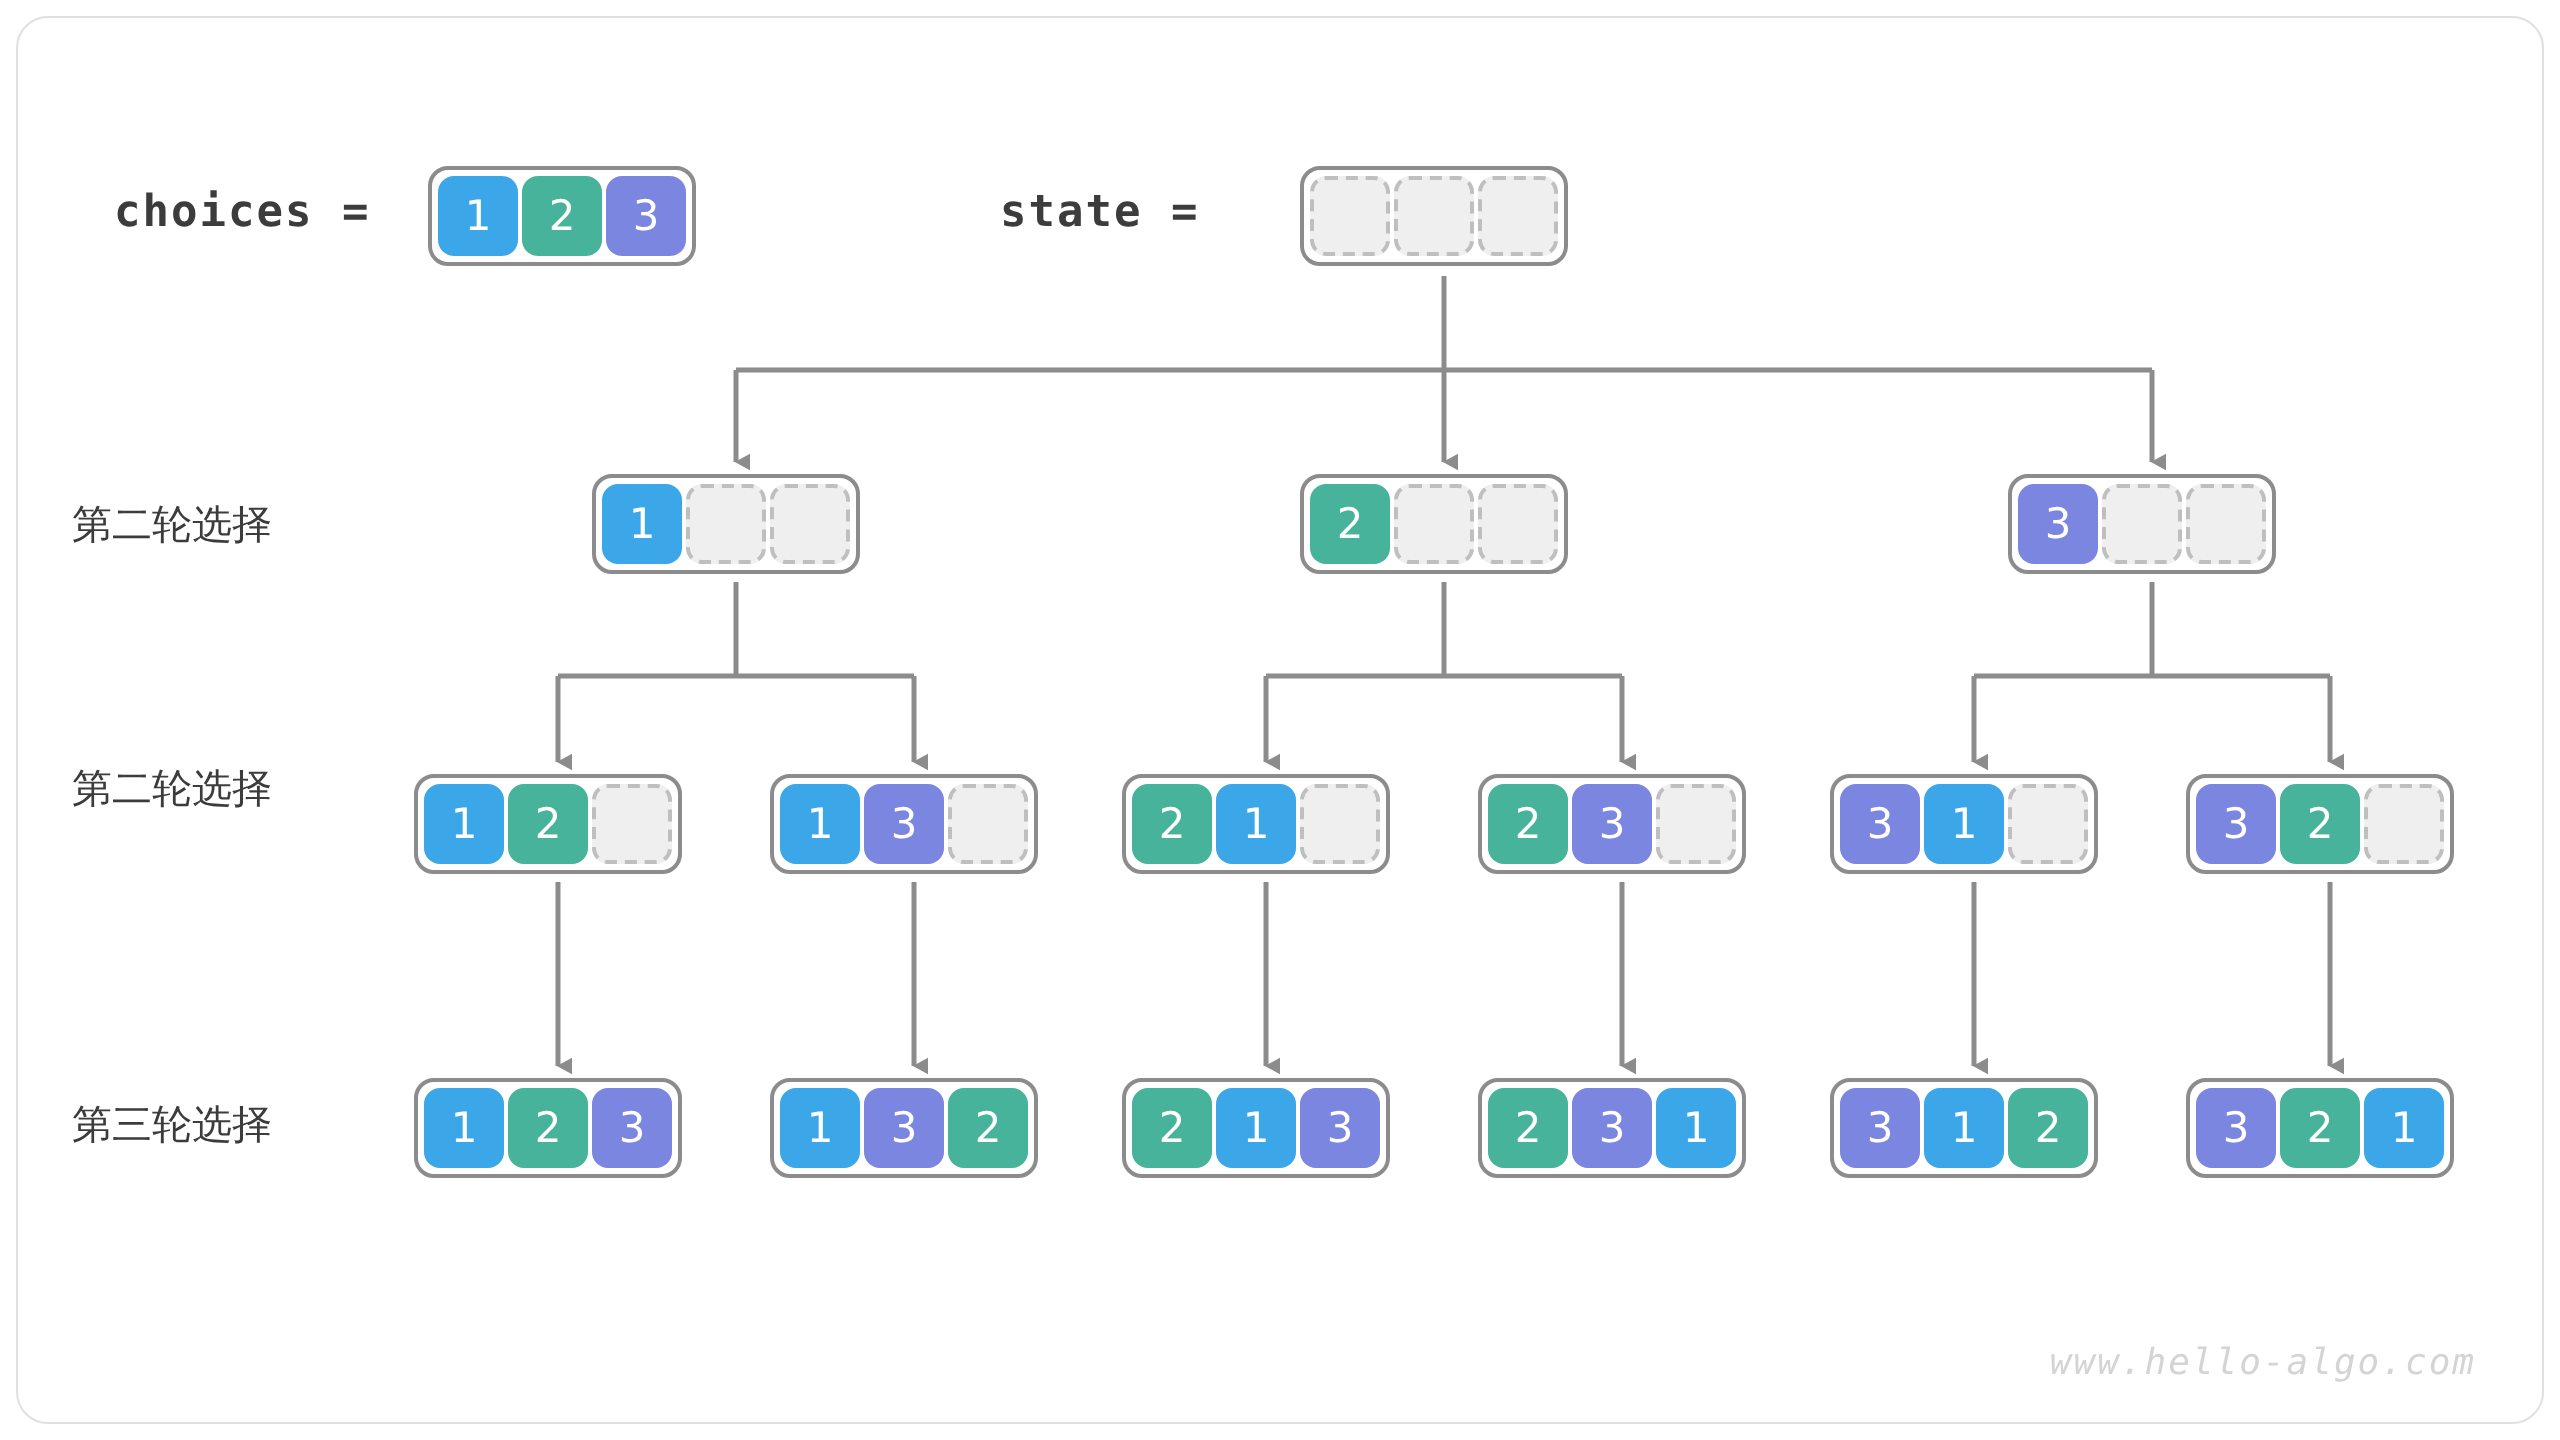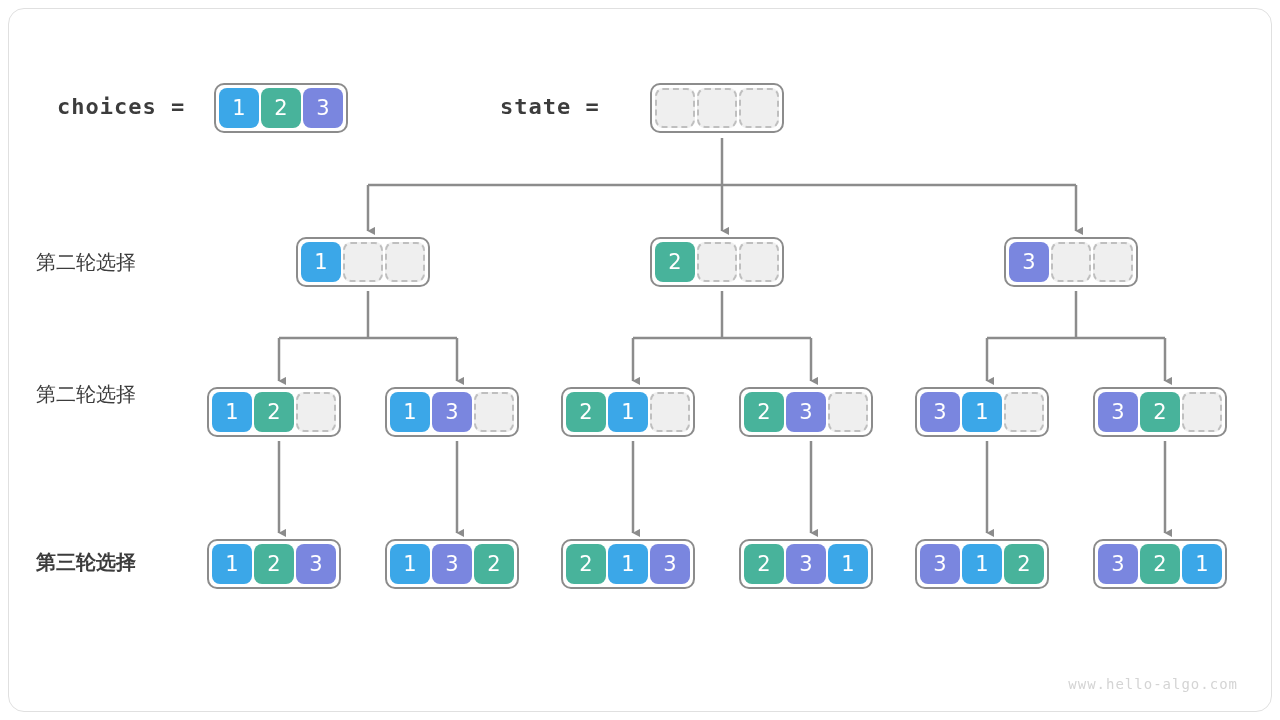--- a/index.html
+++ b/index.html
@@ -88,23 +88,24 @@
   }
   .cell.c1 { background: #3ba7e8; }
   .cell.c2 { background: #48b39b; }
   .cell.c3 { background: #7a86df; }
 
   .watermark {
     position: absolute;
     right: 42px;
     bottom: 28px;
     font-family: "DejaVu Sans Mono", monospace;
-    font-size: 14px;
+    font-size: 18px;
     color: #d4d4d4;
     letter-spacing: 1px;
+    font-style: italic;
   }
 </style>
 </head>
 <body>
 
 <div id="canvas">
   <div id="frame"></div>
 
   <svg id="wires">
     <defs>
@@ -157,21 +158,21 @@
   <div class="kw-label" style="left:500px; top:94px;">state =</div>
 
   <div class="arr" id="state-array" style="left:650px; top:83px;">
       <div class="cell empty"></div>
       <div class="cell empty"></div>
       <div class="cell empty"></div>
     </div>
 
   <div class="row-label" style="left:36px; top:249px;">第二轮选择</div>
   <div class="row-label" style="left:36px; top:381px;">第二轮选择</div>
-  <div class="row-label" style="left:36px; top:549px;font-weight:bold;">第三轮选择</div>
+  <div class="row-label" style="left:36px; top:549px;">第三轮选择</div>
 
   <div class="arr lvl1" style="left:296px; top:237px;">
       <div class="cell c1">1</div>
       <div class="cell empty"></div>
       <div class="cell empty"></div>
     </div>
   <div class="arr lvl1" style="left:650px; top:237px;">
       <div class="cell c2">2</div>
       <div class="cell empty"></div>
       <div class="cell empty"></div>

